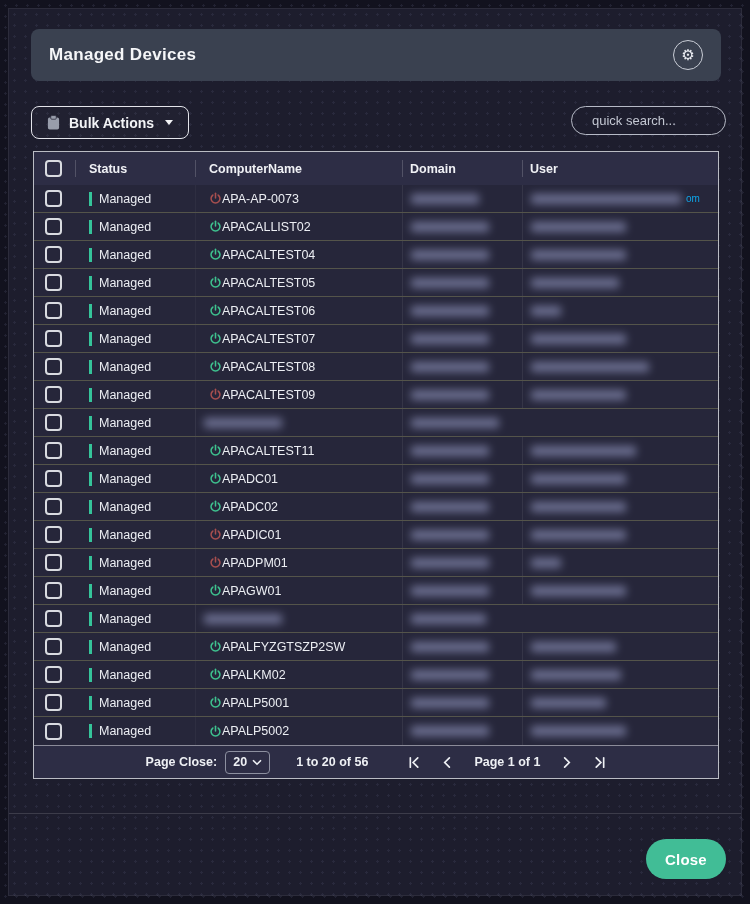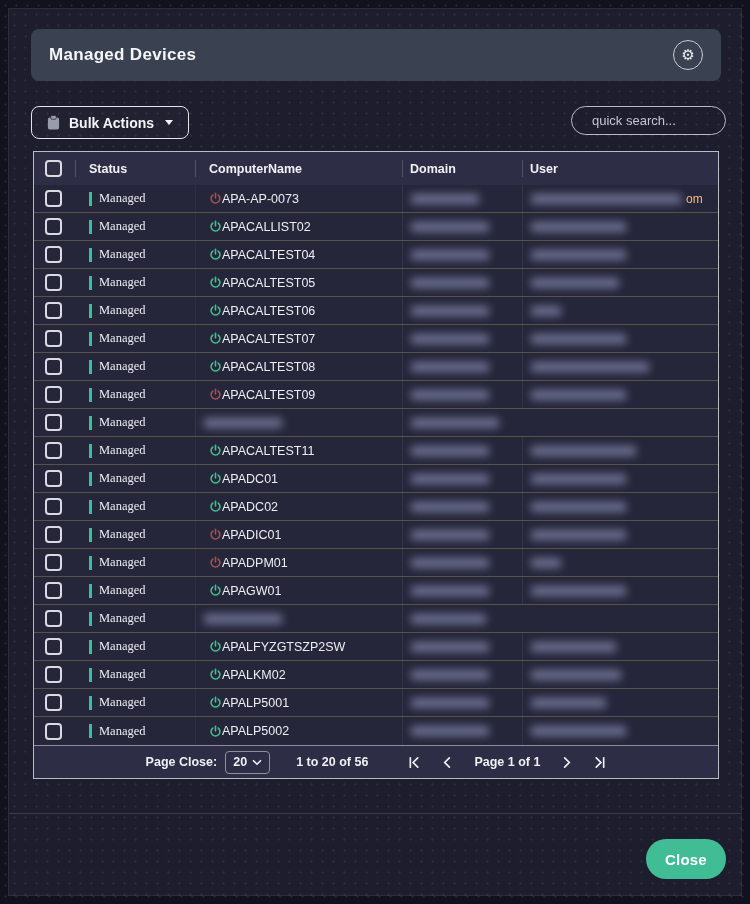--- a/index.html
+++ b/index.html
@@ -59,36 +59,36 @@
   .t-head { height:33px; background:#2d2d45; font-size:12.5px; font-weight:bold; color:#f0f1f5; }
   .t-head .hcell { position:relative; padding-left:14px; height:100%; display:flex; align-items:center; }
   .t-head .hcell.sep::before {
     content:""; position:absolute; left:0; top:8px; width:1px; height:17px; background:rgba(255,255,255,0.18);
   }
   .t-head .hcell.tight { padding-left:8px; }
   .t-body .t-row { height:28px; background:#26263a; border-bottom:1px solid #54544a; font-size:12.5px; }
   .t-body .t-row:last-child { border-bottom:none; }
   .cell { height:100%; display:flex; align-items:center; }
   .cell-check { padding-left:11px; }
-  .cell-status { padding-left:14px; gap:7px;font-family:Liberation Serif, serif; }
+  .cell-status { padding-left:14px; gap:7px; }
   .cell-computer { padding-left:13px; border-left:1px solid rgba(255,255,255,0.04); }
   .cell-domain { padding-left:8px; border-left:1px solid rgba(255,255,255,0.07); }
   .cell-user { padding-left:8px; gap:5px; border-left:1px solid rgba(255,255,255,0.07); }
   .checkbox {
     width:17px; height:17px; border:2px solid #d9dbe0; border-radius:4px;
     background:transparent; cursor:pointer; flex:0 0 auto;
   }
   .status-bar { width:3px; height:14px; background:var(--statusbar,#35c49a); flex:0 0 auto; }
   .power { width:13px; height:13px; flex:0 0 auto; }
   .power.on { color:var(--online,#3ec28f); }
   .power.off { color:var(--offline,#a84f4f); }
   .redacted {
     height:10px; border-radius:2px; background:#7d81a6; filter:blur(4px); opacity:.8; flex:0 0 auto;
   }
-  .user-suffix { font-size:12px; color:#fdba74; }
+  .user-suffix { font-size:10px; color:#0ea5e9; }
   
   .t-foot {
     height:33px; background:#2d2d45; border-top:1px solid rgba(255,255,255,0.45);
     display:flex; align-items:center; justify-content:center; gap:26px;
     font-size:12.5px; font-weight:bold; color:#eef0f4;
   }
   .pagesize-group { display:flex; align-items:center; gap:8px; }
   .pagesize-select {
     height:23px; min-width:45px; border:1px solid #8d90a0; border-radius:4px;
     display:flex; align-items:center; justify-content:center; gap:5px;

